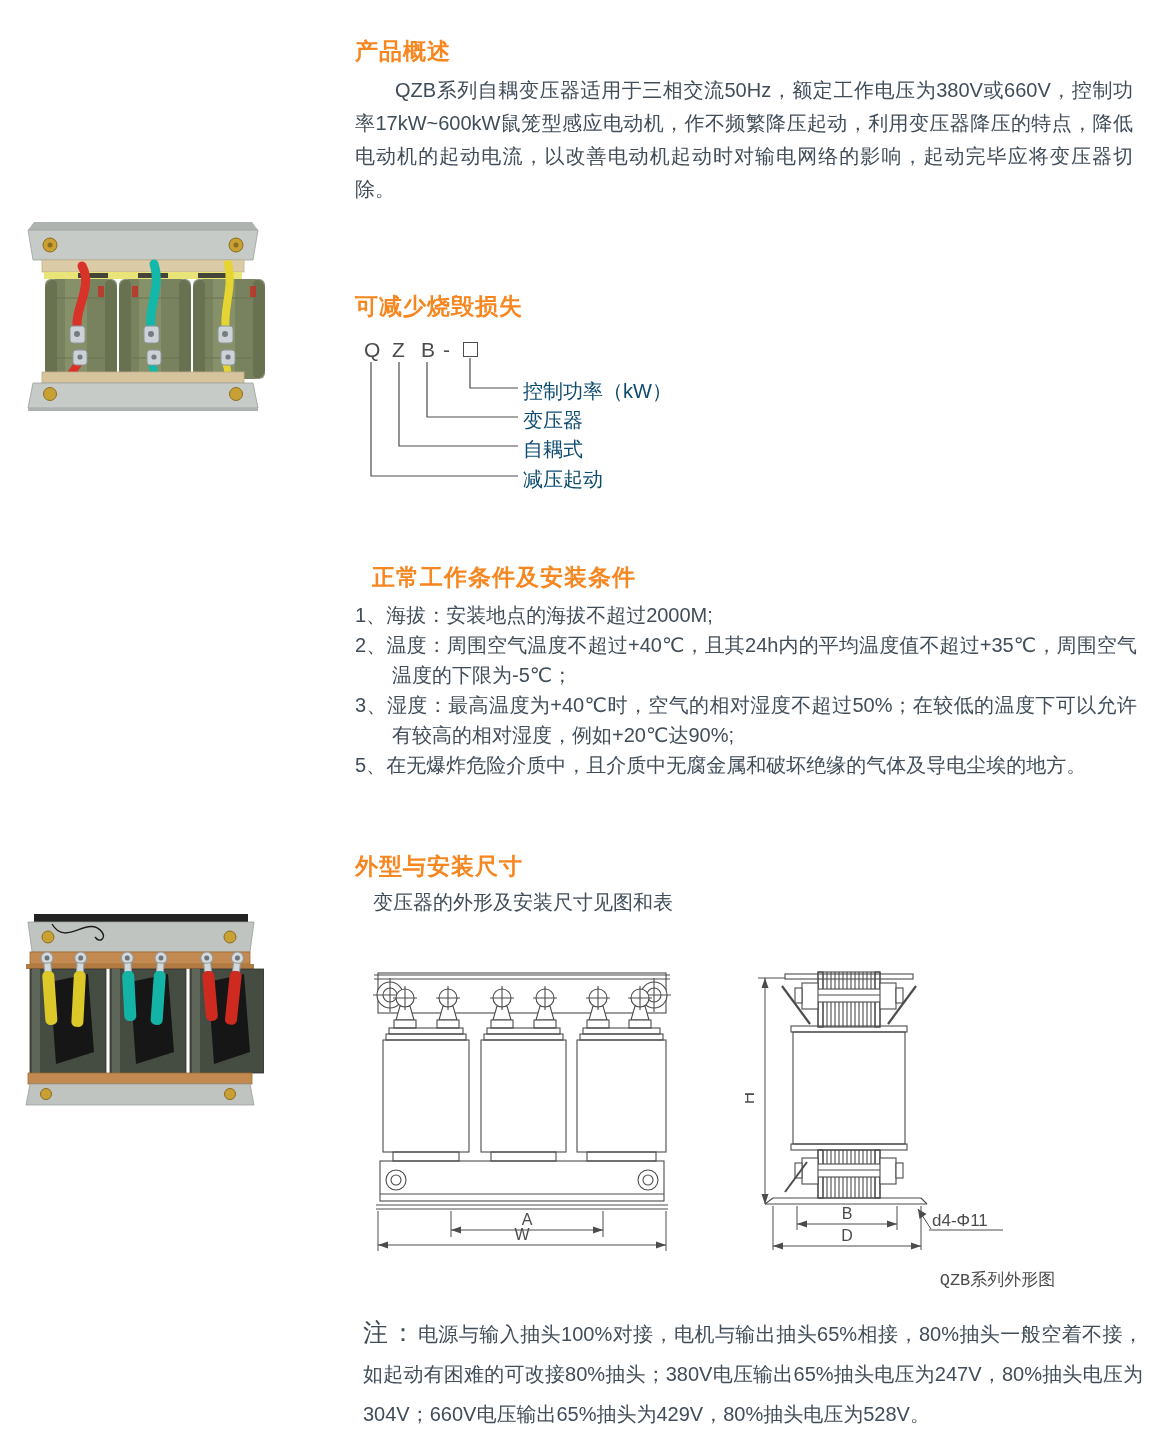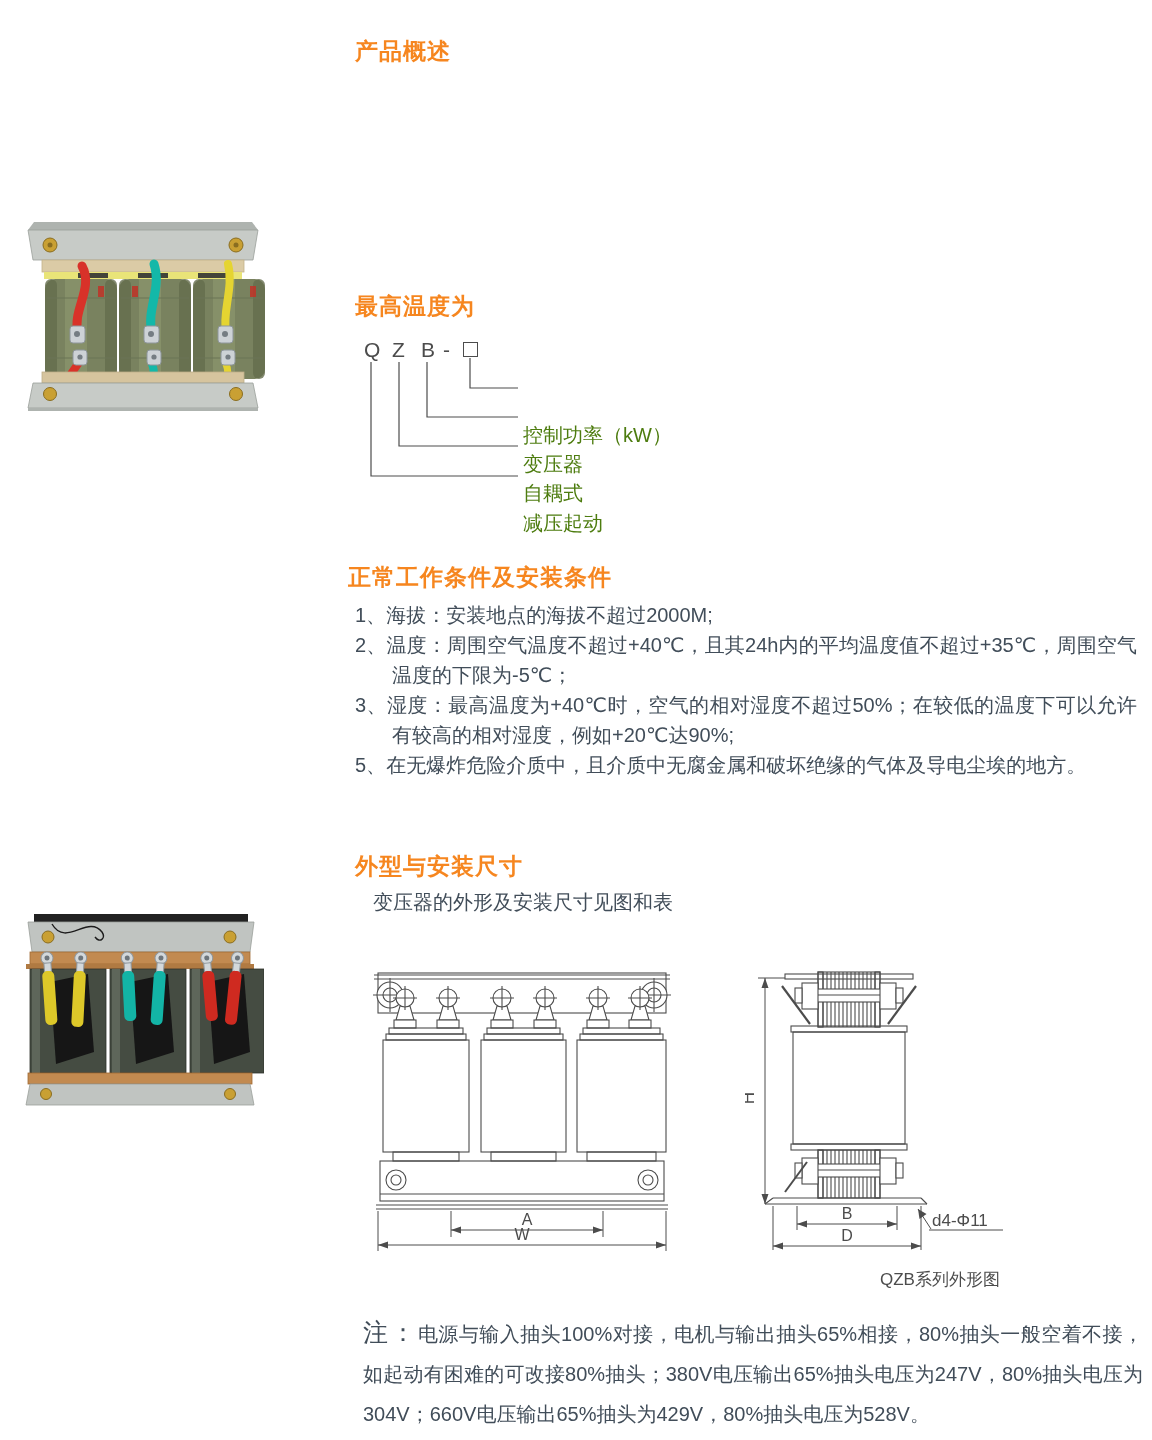--- a/index.html
+++ b/index.html
@@ -7,22 +7,22 @@
         font-family:"Liberation Sans","DejaVu Sans",sans-serif;color:#414D59;}
   .abs{position:absolute;}
   h2.sec{margin:0;font-size:23px;font-weight:bold;color:#F6861F;letter-spacing:1px;}
   .para{margin:0;width:778px;font-size:20px;line-height:33px;text-align:justify;text-indent:2em;color:#414D59;}
   .subtitle{font-size:20px;color:#414D59;}
   .cond-list{width:782px;font-size:20px;line-height:30px;color:#414D59;}
   .cond-item{padding-left:37px;text-indent:-37px;text-align:justify;}
   .model-wrap{width:430px;height:170px;}
   .model-letter{position:absolute;top:0;font-size:21px;color:#4C4C4C;}
   .model-box{position:absolute;top:4px;left:108px;width:13px;height:13px;border:1.4px solid #4C4C4C;}
-  .model-label{position:absolute;left:168px;font-size:20px;color:#4d7c0f;white-space:nowrap;margin-top:44px;}
-  .caption{font-size:17px;color:#4C4C4C;width:235px;text-align:left;}
+  .model-label{position:absolute;left:168px;font-size:20px;color:#0c4a6e;white-space:nowrap;}
+  .caption{font-size:17px;color:#4C4C4C;width:235px;text-align:center;font-family:Liberation Mono, monospace;}
   .note{width:780px;font-size:20px;line-height:40px;text-align:justify;color:#414D59;}
   .note-prefix{font-size:25px;letter-spacing:2px;}
   svg text{font-family:"Liberation Sans","DejaVu Sans",sans-serif;fill:#4C4C4C;}
 </style>
 </head>
 <body>
 
 <div class="page">
 
   <svg class="abs" style="left:20px;top:216px;" width="246" height="198" viewBox="0 0 246 198">
@@ -161,22 +161,23 @@
     </g>
     <g>
       <rect x="12" y="161" width="224" height="11" fill="#c28a50" stroke="#a06a34" stroke-width="0.8"></rect>
       <polygon points="14,172 234,172 238,193 10,193" fill="#c0c4c1" stroke="#9aa09b" stroke-width="0.8"></polygon>
       <circle cx="30" cy="182" r="5.5" fill="#c9a033" stroke="#8a6d20"></circle>
       <circle cx="214" cy="182" r="5.5" fill="#c9a033" stroke="#8a6d20"></circle>
     </g>
   </svg>
 
   <h2 class="sec abs" style="left:355px;top:36px;text-align:center;">产品概述</h2>
-
-  <h2 class="sec abs" style="left:355px;top:291px;">最高温度为</h2>
+  <p class="para abs" style="left:355px;top:74px;">QZB系列自耦变压器适用于三相交流50Hz，额定工作电压为380V或660V，控制功率17kW~600kW鼠笼型感应电动机，作不频繁降压起动，利用变压器降压的特点，降低电动机的起动电流，以改善电动机起动时对输电网络的影响，起动完毕应将变压器切除。</p>
+
+  <h2 class="sec abs" style="left:355px;top:291px;">可减少烧毁损失</h2>
 
   <div class="abs model-wrap" style="left:355px;top:338px;">
     <span class="model-letter" style="left:9px;">Q</span>
     <span class="model-letter" style="left:37px;">Z</span>
     <span class="model-letter" style="left:66px;">B</span>
     <span class="model-letter" style="left:88px;">-</span>
     <span class="model-box"></span>
     <svg width="430" height="170" style="position:absolute;left:0;top:0;">
       <g stroke="#4C4C4C" stroke-width="1.2" fill="none">
         <path d="M16 24v114h147"></path>
@@ -184,21 +185,21 @@
         <path d="M72 24v55h91"></path>
         <path d="M115 20v30h48"></path>
       </g>
     </svg>
     <span class="model-label" style="top:40px;">控制功率（kW）</span>
     <span class="model-label" style="top:69px;">变压器</span>
     <span class="model-label" style="top:98px;">自耦式</span>
     <span class="model-label" style="top:128px;">减压起动</span>
   </div>
 
-  <h2 class="sec abs" style="left:348px;top:562px;">正常工作条件及安装条件</h2>
+  <h2 class="sec abs" style="left:372px;top:562px;">正常工作条件及安装条件</h2>
   <div class="cond-list abs" style="left:355px;top:600px;">
     <div class="cond-item"><span>1、</span><span>海拔：安装地点的海拔不超过2000M;</span></div>
     <div class="cond-item"><span>2、</span><span>温度：周围空气温度不超过+40℃，且其24h内的平均温度值不超过+35℃，周围空气温度的下限为-5℃；</span></div>
     <div class="cond-item"><span>3、</span><span>湿度：最高温度为+40℃时，空气的相对湿度不超过50%；在较低的温度下可以允许有较高的相对湿度，例如+20℃达90%;</span></div>
     <div class="cond-item"><span>5、</span><span>在无爆炸危险介质中，且介质中无腐金属和破坏绝缘的气体及导电尘埃的地方。</span></div>
   </div>
 
   <h2 class="sec abs" style="left:355px;top:851px;">外型与安装尺寸</h2>
   <div class="subtitle abs" style="left:373px;top:889px;">变压器的外形及安装尺寸见图和表</div>
 

